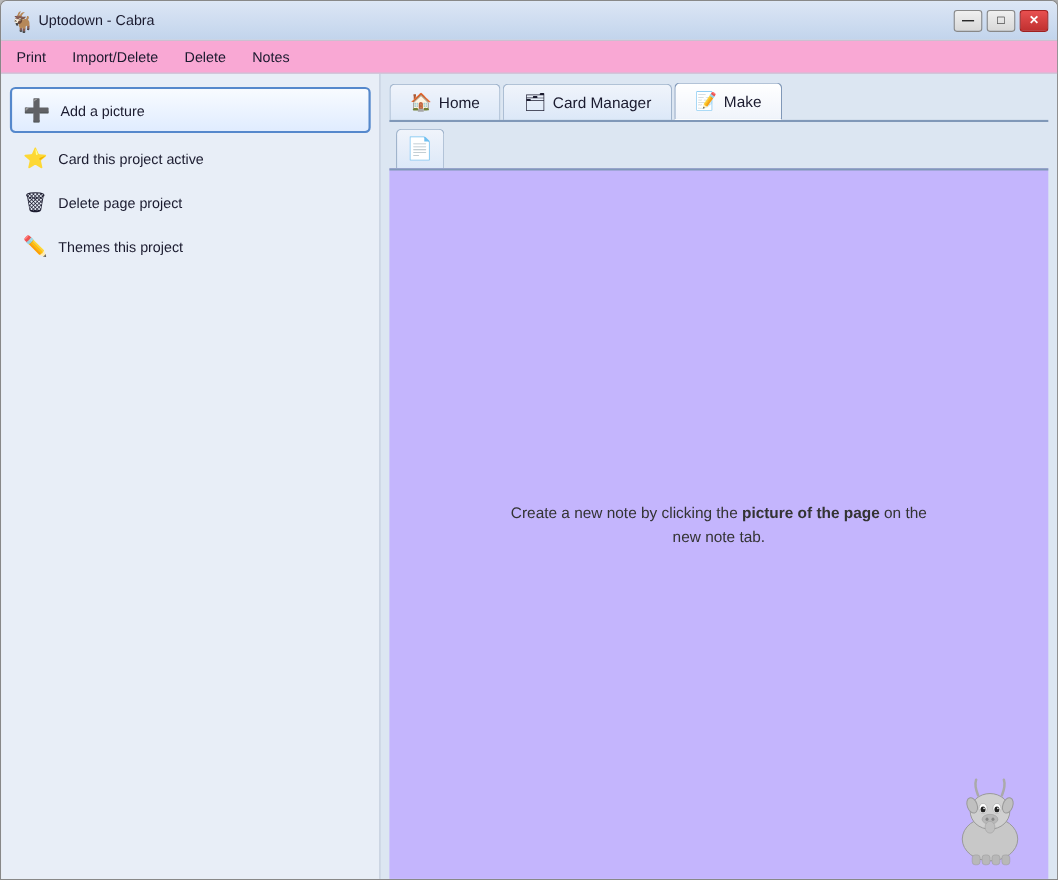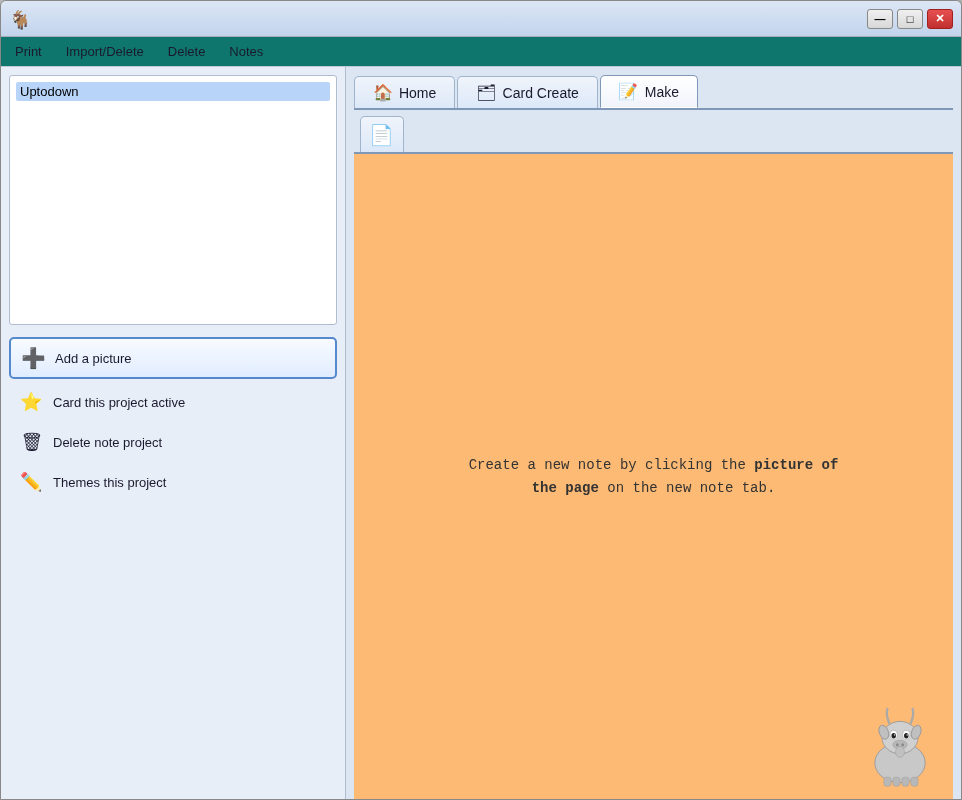--- a/index.html
+++ b/index.html
@@ -68,21 +68,21 @@
       font-size: 11px;
       font-weight: bold;
     }
     .win-btn-min { background: linear-gradient(180deg, #f0f0f0, #d8d8d8); }
     .win-btn-max { background: linear-gradient(180deg, #f0f0f0, #d8d8d8); }
     .win-btn-close { background: linear-gradient(180deg, #e85050, #c03030); color: white; border-color: #a02020; }
 
     
     .menu-bar {
       height: 30px;
-      background: #0f766e;
+      background: #f9a8d4;
       border-bottom: 1px solid #c0c8d8;
       display: flex;
       align-items: center;
       padding: 0 4px;
       gap: 4px;
     }
     .menu-item {
       padding: 4px 10px;
       cursor: pointer;
       color: #1a1a2e;
@@ -232,27 +232,26 @@
       border: 1px solid #a0b4cc;
       border-bottom: none;
       border-radius: 5px 5px 0 0;
       cursor: pointer;
       font-size: 18px;
       color: #3a7a3a;
     }
 
     .note-content-area {
       flex: 1;
-      background: #fdba74;
+      background: #c4b5fd;
       border-top: 2px solid #8098b8;
       display: flex;
       align-items: center;
       justify-content: center;
       padding: 20px;
-      font-family: Liberation Mono, monospace;
     }
 
     .note-hint {
       text-align: center;
       font-size: 14px;
       color: #333;
       line-height: 1.6;
       max-width: 400px;
     }
     .note-hint strong { font-weight: bold; }
@@ -270,20 +269,21 @@
       height: 90px;
     }
   </style>
 </head>
 <body>
 
 <div class="window">
 
   <div class="title-bar">
     <span class="title-bar-icon">🐐</span>
+    <span class="title-bar-title">Uptodown - Cabra</span>
     <div class="window-controls">
       <div class="win-btn win-btn-min">
         <span>—</span>
       </div>
       <div class="win-btn win-btn-max">
         <span>□</span>
       </div>
       <div class="win-btn win-btn-close">
         <span>✕</span>
       </div>
@@ -302,56 +302,51 @@
     </div>
     <div class="menu-item">
       <span>Notes</span>
     </div>
   </div>
 
   <div class="main-content">
 
     <div class="sidebar">
 
-      <div class="project-list">
-        <div class="project-item selected">
-          <span>Uptodown</span>
-        </div>
-      </div>
 
       <div class="sidebar-actions">
         <button class="action-btn add-project-btn">
           <span class="icon-circle" style="color:#2a8a2a; font-size:20px; font-weight:bold;">➕</span>
           <span>Add a picture</span>
         </button>
         <button class="action-btn">
           <span class="icon-circle">⭐</span>
           <span>Card this project active</span>
         </button>
         <button class="action-btn">
           <span class="icon-circle">🗑</span>
-          <span>Delete note project</span>
+          <span>Delete page project</span>
         </button>
         <button class="action-btn">
           <span class="icon-circle">✏️</span>
           <span>Themes this project</span>
         </button>
       </div>
     </div>
 
     <div class="right-panel">
 
       <div class="tabs-row">
         <div class="tab">
           <span class="tab-icon">🏠</span>
           <span>Home</span>
         </div>
         <div class="tab">
           <span class="tab-icon">🗂</span>
-          <span>Card Create</span>
+          <span>Card Manager</span>
         </div>
         <div class="tab active">
           <span class="tab-icon">📝</span>
           <span>Make</span>
         </div>
       </div>
 
       <div class="tab-content">
 
         <div class="note-tabs-row">

